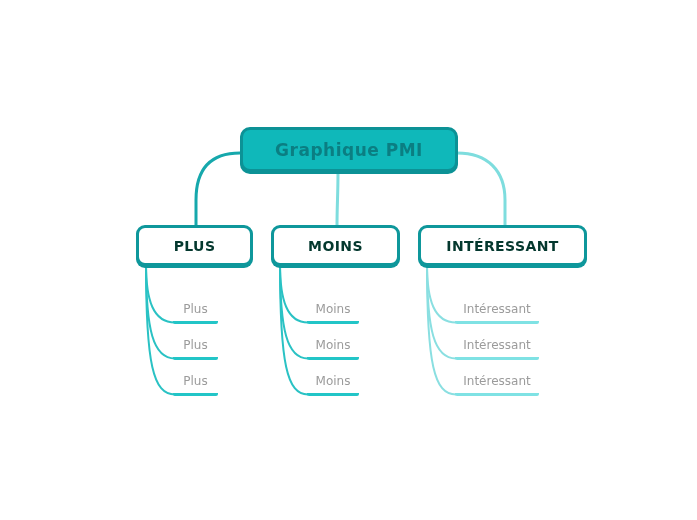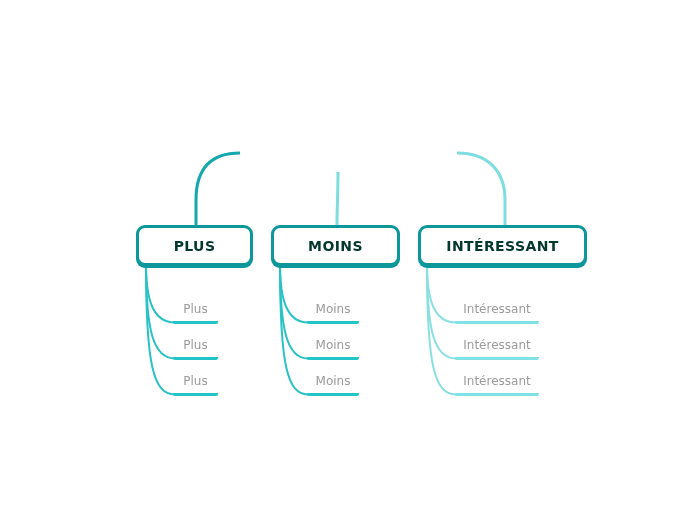--- a/index.html
+++ b/index.html
@@ -88,20 +88,23 @@
 
     <path d="M 280 264 C 280 300 287 322.5 308 322.5" stroke-width="2" fill="none" stroke="#2ac2c4"></path>
     <path d="M 280 264 C 280 330 287 358.5 308 358.5" stroke-width="2" fill="none" stroke="#2ac2c4"></path>
     <path d="M 280 264 C 280 364 287 394.5 308 394.5" stroke-width="2" fill="none" stroke="#2ac2c4"></path>
 
     <path d="M 427 264 C 427 300 434 322.5 456 322.5" stroke-width="2" fill="none" stroke="#8adfe1"></path>
     <path d="M 427 264 C 427 330 434 358.5 456 358.5" stroke-width="2" fill="none" stroke="#8adfe1"></path>
     <path d="M 427 264 C 427 364 434 394.5 456 394.5" stroke-width="2" fill="none" stroke="#8adfe1"></path>
   </svg>
 
+  <div class="node root-node">
+    <span>Graphique PMI</span>
+  </div>
 
   <div class="node branch-node branch-plus">
     <span>PLUS</span>
   </div>
   <div class="node branch-node branch-moins">
     <span>MOINS</span>
   </div>
   <div class="node branch-node branch-int">
     <span>INTÉRESSANT</span>
   </div>

